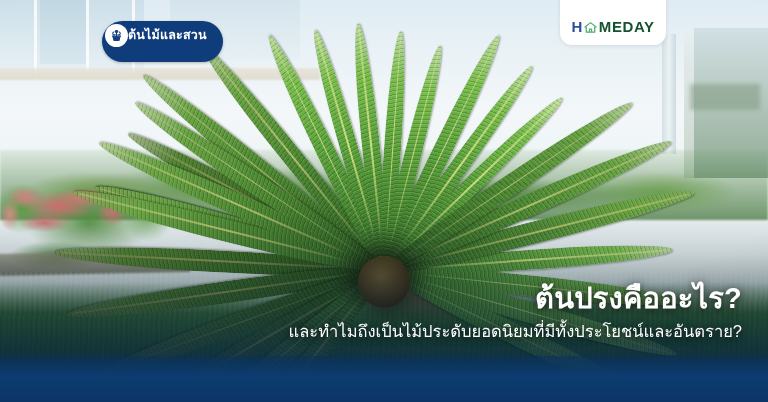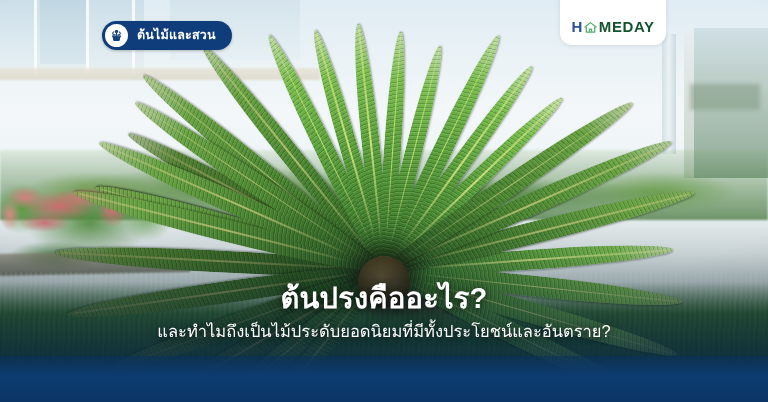--- a/index.html
+++ b/index.html
@@ -175,21 +175,21 @@
   .bottom-bar{
     position:absolute;left:0;right:0;bottom:0;height:46px;
     background:linear-gradient(180deg, rgba(10,48,88,.55) 0%, #0c3c70 45%, #0b3566 100%);
     pointer-events:none;
   }
 
   
   .badge{
     position:absolute;left:102px;top:21px;
     height:29px;display:flex;align-items:center;
-    padding:0 16px 0 3px;gap:9px;
+    padding:0 16px 12px 3px;
     background:#0f3d7c;border-radius:999px;
     box-shadow:0 1px 3px rgba(0,0,0,.25);
   }
   .badge-icon{
     width:23px;height:23px;border-radius:50%;
     background:#ffffff;
     display:flex;align-items:center;justify-content:center;
     flex:0 0 auto;
   }
   .badge-icon svg{display:block;}
@@ -214,21 +214,21 @@
   }
   .logo .lg-h{color:#2d4f9e;}
   .logo .lg-rest{color:#14532d;}
   .logo .house{
     display:inline-block;width:15px;height:15px;margin:0 .5px;
     position:relative;top:1px;
   }
 
   .titles{
     position:absolute;left:0;right:0;bottom:46px;
-    text-align:center;padding:0 26px;box-sizing:border-box;
+    text-align:right;padding:0 26px;box-sizing:border-box;
   }
   .headline{
     margin:0;color:#ffffff;
     font-size:29px;font-weight:700;line-height:1.18;
     letter-spacing:.2px;
     text-shadow:0 2px 6px rgba(0,0,0,.55), 0 0 14px rgba(0,0,0,.35);
   }
   .subhead{
     margin:6px 0 14px;color:#ffffff;
     font-size:16.5px;font-weight:400;line-height:1.25;

